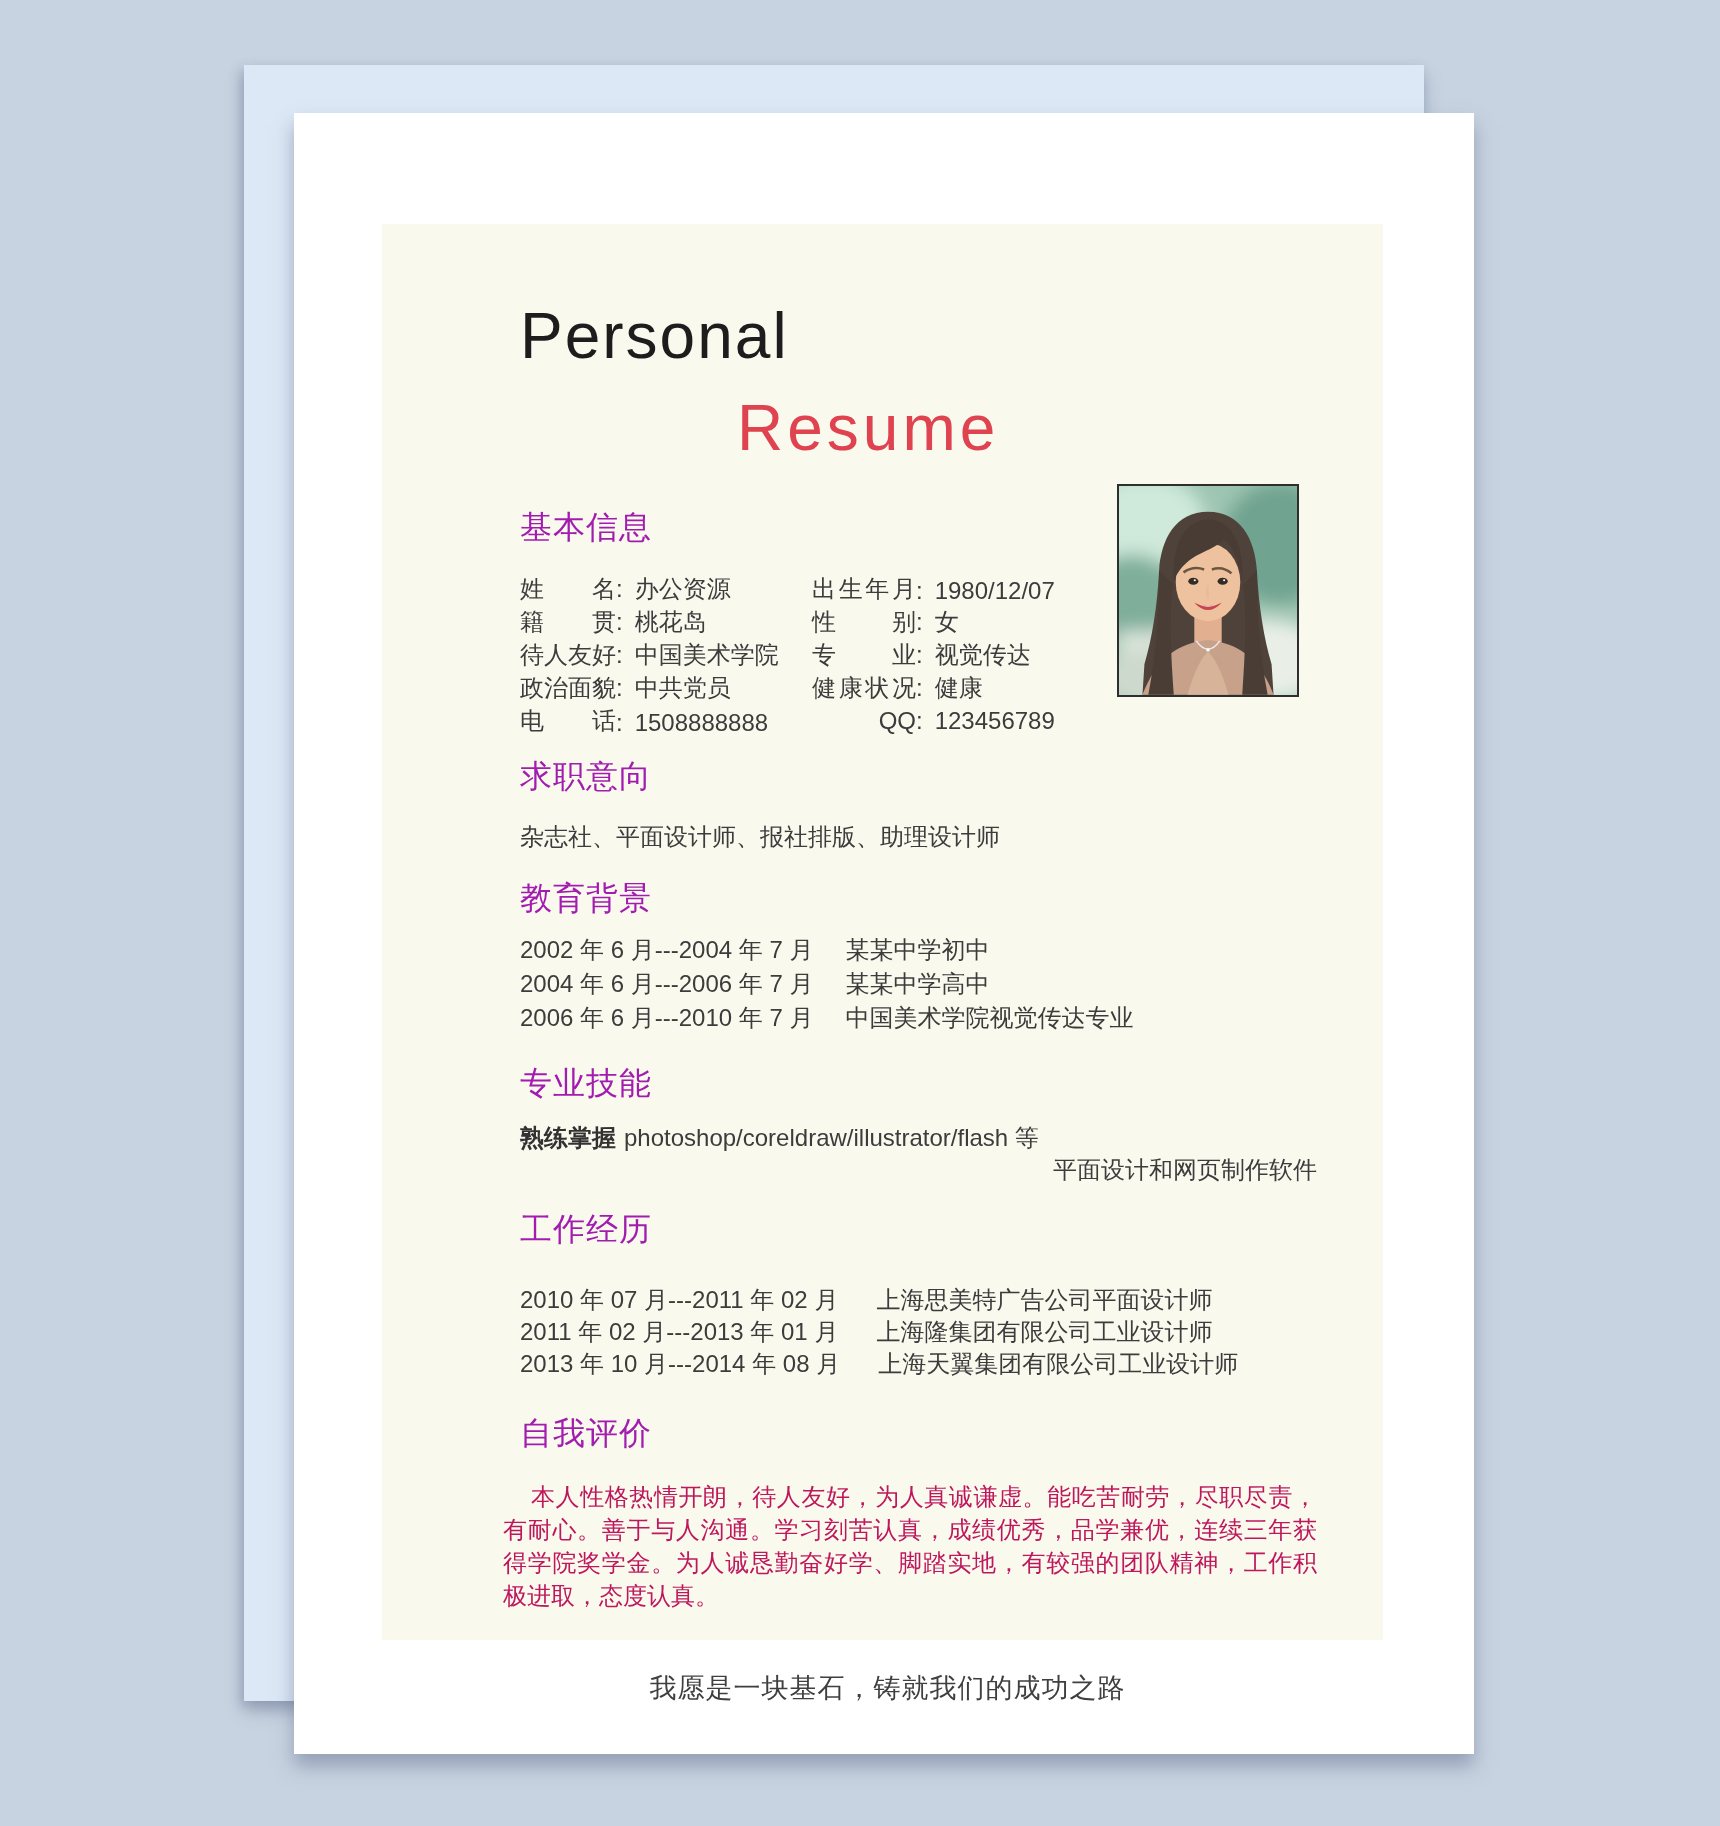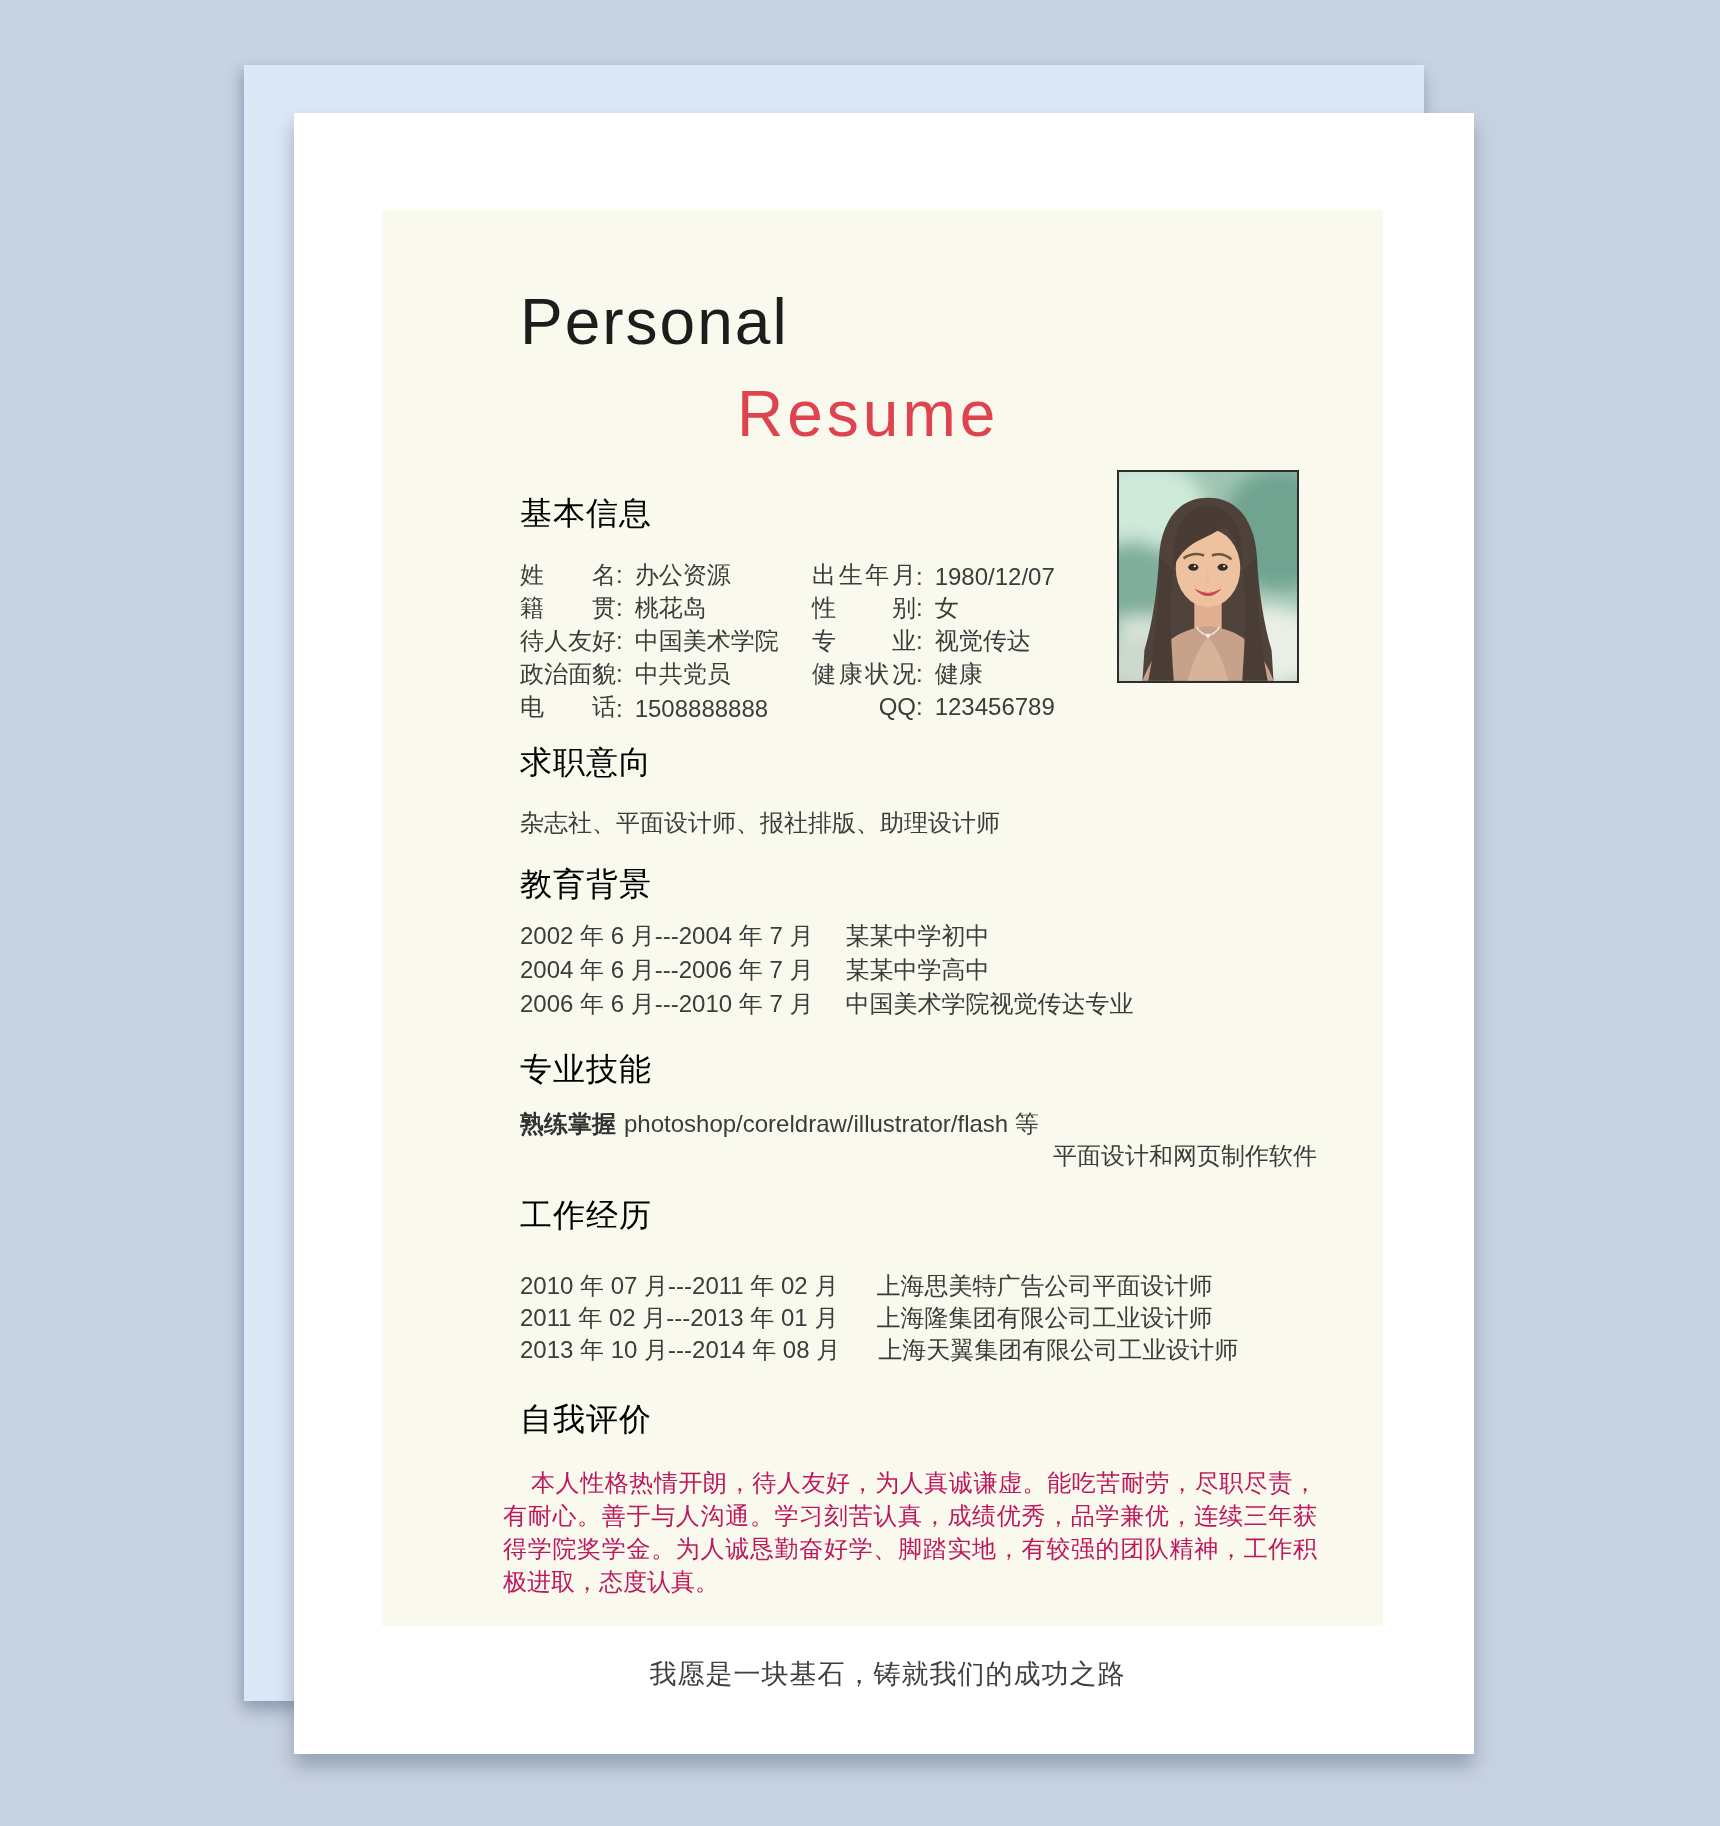--- a/index.html
+++ b/index.html
@@ -19,38 +19,38 @@
     position:absolute;left:244px;top:65px;width:1180px;height:1636px;
     background:var(--sheet);
     box-shadow:0 10px 16px rgba(100,115,145,.45), -4px 4px 10px rgba(100,115,145,.25);
   }
   .paper{
     position:absolute;left:294px;top:113px;width:1180px;height:1641px;
     background:var(--paper);
     box-shadow:0 12px 18px rgba(95,110,140,.5);
   }
   .inner{
-    position:absolute;left:382px;top:210px;width:1001px;height:1416px;
+    position:absolute;left:382px;top:224px;width:1001px;height:1416px;
     background:var(--inner);
     padding:78px 66px 0 138px;
   }
   
   .title-row{display:flex;align-items:baseline;gap:14px;}
   .title-en{
     font-size:64px;line-height:68px;color:var(--ink-dark);
     letter-spacing:2px;font-weight:500;white-space:nowrap;
   }
   .tagline{
     font-size:32px;font-weight:bold;color:var(--gray);
     letter-spacing:2px;white-space:nowrap;position:relative;top:-4px;
   }
   .title-en.red{color:var(--accent-red);margin-left:217px;margin-top:24px;letter-spacing:4px;}
   
   .sec-heading{
-    font-size:32px;color:#000000;font-weight:normal;letter-spacing:1px;
+    font-size:32px;color:#a21caf;font-weight:normal;letter-spacing:1px;
   }
   .h-basic{margin-top:44px;}
   .body-text{font-size:24px;color:var(--ink);}
   
   .info-grid{
     margin-top:22px;display:grid;grid-template-columns:292px 1fr;
     grid-auto-flow:column;grid-template-rows:repeat(5,33px);
     align-items:center;width:600px;
   }
   .row{font-size:24px;white-space:nowrap;}

